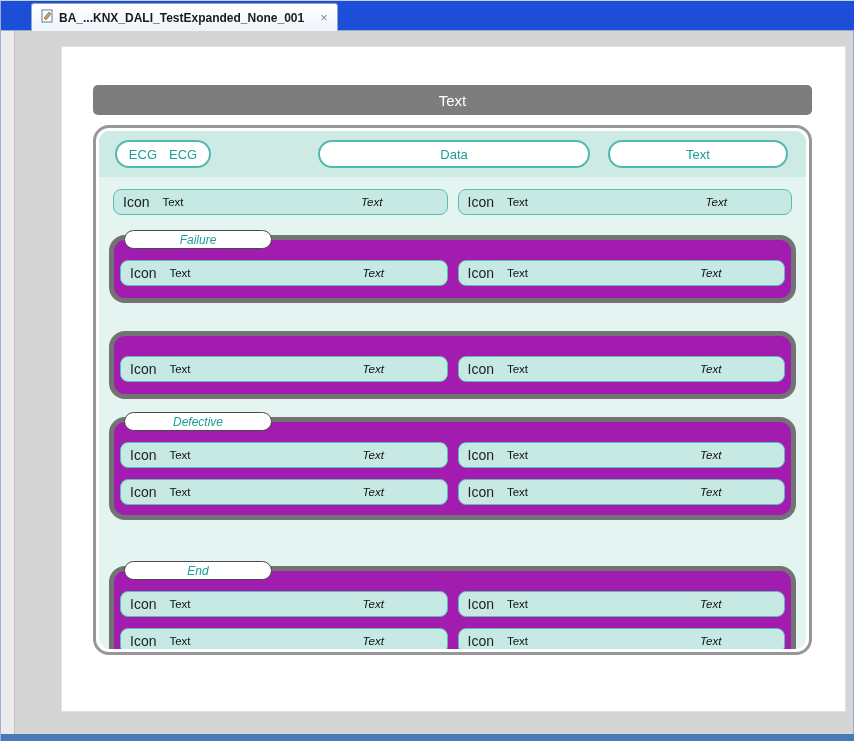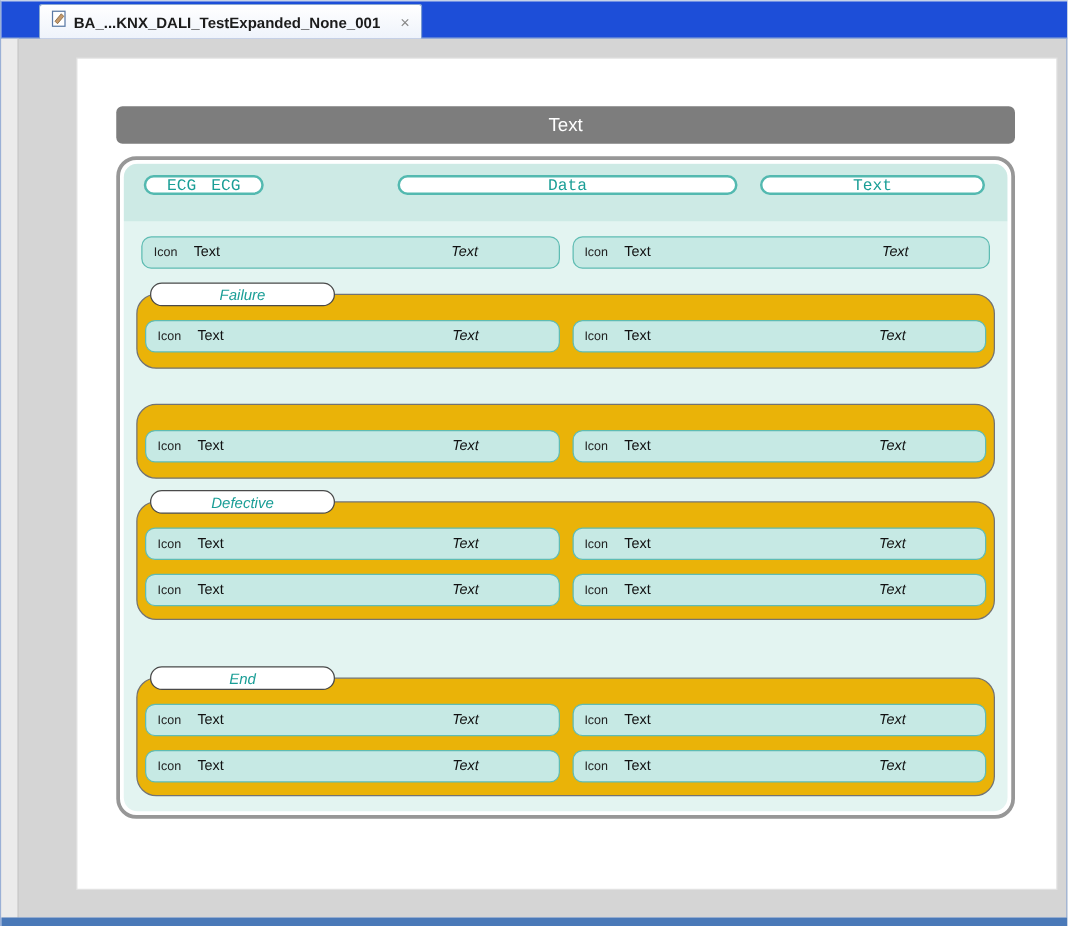--- a/index.html
+++ b/index.html
@@ -26,35 +26,35 @@
   .bottom-bar{position:absolute;left:0;right:0;bottom:0;height:7px;background:#4a79b8;}
   
   .page{position:absolute;left:47px;top:16px;width:783px;height:664px;background:#ffffff;box-shadow:0 0 0 1px #e2e2e2;}
   .header-bar{position:absolute;left:31px;top:38px;width:719px;height:30px;background:#7d7d7d;border-radius:5px;
               color:#ffffff;display:flex;align-items:center;justify-content:center;font-size:15px;}
   
   .panel{position:absolute;left:31px;top:78px;width:719px;height:530px;border:3px solid #979797;border-radius:16px;
          background:#ffffff;box-sizing:border-box;padding:3px;}
   .panel-inner{width:100%;height:100%;background:#e3f4f1;border-radius:11px;overflow:hidden;display:flex;flex-direction:column;box-sizing:border-box;}
   .top-strip{height:46px;background:#cdeae5;position:relative;flex:none;}
-  .pill{background:#ffffff;border:2px solid #53b9b0;border-radius:15px;height:16px;display:flex;align-items:center;justify-content:center;
-        color:#1a9e96;font-size:13px;box-sizing:border-box;font-family:Liberation Mono, monospace;}
+  .pill{background:#ffffff;border:2px solid #53b9b0;border-radius:15px;height:28px;display:flex;align-items:center;justify-content:center;
+        color:#1a9e96;font-size:13px;box-sizing:border-box;}
   .pill-ecg{position:absolute;left:16px;top:9px;width:96px;gap:12px;}
   .pill-data{position:absolute;left:219px;top:9px;width:272px;}
   .pill-time{position:absolute;right:18px;top:9px;width:180px;}
   .content{flex:1;padding:12px 8px 0;display:flex;flex-direction:column;box-sizing:border-box;}
   
   .row{display:flex;gap:10px;padding:0 6px;height:26px;flex:none;}
   .item{flex:1;background:#c6e9e4;border:1px solid #5fbcb3;border-radius:8px;display:flex;align-items:center;height:26px;box-sizing:border-box;min-width:0;}
   .item-left{width:55%;display:flex;align-items:center;gap:13px;padding-left:9px;box-sizing:border-box;}
-  .icon-lbl{font-size:10px;color:#222222;}
+  .icon-lbl{font-size:14px;color:#222222;}
   .txt{font-size:11.5px;color:#111111;}
   .val{flex:1;text-align:center;font-style:italic;font-size:11.5px;color:#111111;}
   
-  .group{position:relative;margin:28px 2px 0;border:1px solid #737373;border-radius:16px;background:#eab308;padding:20px 4px 12px;box-sizing:border-box;}
+  .group{position:relative;margin:28px 2px 0;border:5px solid #737373;border-radius:16px;background:#a21caf;padding:20px 4px 12px;box-sizing:border-box;}
   .group.first{margin-top:20px;}
   .group.two-rows{padding-bottom:10px;margin-top:18px;}
   .group.end-gap{margin-top:46px;}
   .group .row{padding:0 2px;}
   .group .row + .row{margin-top:11px;}
   .group-label{position:absolute;top:-10px;left:10px;width:148px;height:19px;background:#ffffff;border:1.5px solid #4a4a4a;border-radius:10px;
                display:flex;align-items:center;justify-content:center;font-style:italic;font-size:12px;color:#1a9e96;box-sizing:border-box;}
 </style>
 </head>
 <body>

